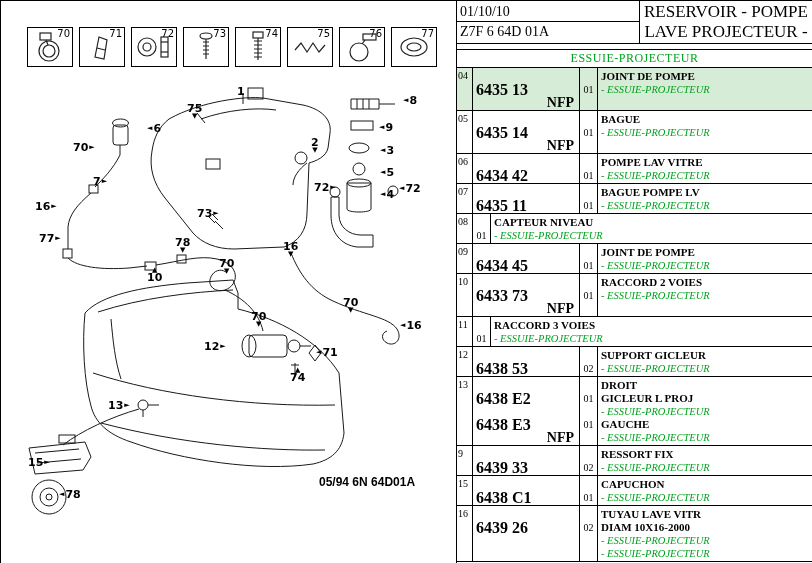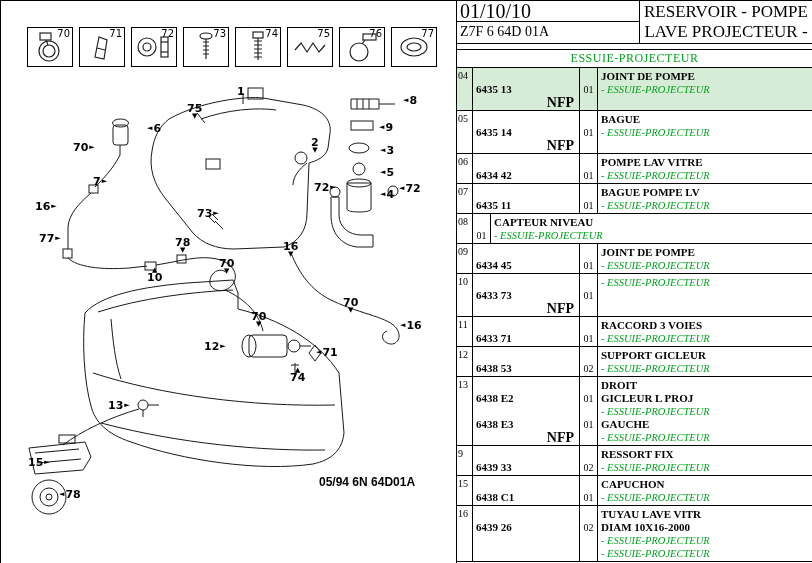--- a/index.html
+++ b/index.html
@@ -16,36 +16,36 @@
   .main-svg{position:absolute;left:0;top:0;}
   .callout{position:absolute;display:flex;align-items:center;gap:1px;font:bold 11px "DejaVu Sans",sans-serif;z-index:3;}
   .callout.vert{flex-direction:column;gap:0;line-height:8px;}
   .carrow{font-size:7px;line-height:7px;}
   .diagram-caption{position:absolute;left:318px;top:474px;font:bold 12px "Liberation Sans",sans-serif;}
 
   
   .table-panel{position:absolute;left:455px;top:0;width:357px;height:563px;box-sizing:border-box;border-left:1px solid #000;border-right:1px solid #000;background:#fff;overflow:hidden;}
   .tp-header{display:flex;height:42px;border-bottom:1px solid #000;}
   .tph-left{width:182px;box-sizing:border-box;}
-  .tph-date{height:21px;line-height:21px;padding-left:3px;font-size:20px;border-bottom:1px solid #000;box-sizing:border-box;}
+  .tph-date{height:21px;line-height:21px;padding-left:3px;font-size:14px;border-bottom:1px solid #000;box-sizing:border-box;}
   .tph-code{height:20px;line-height:20px;padding-left:3px;font-size:14px;}
   .tph-title{flex:1;border-left:1px solid #000;text-align:center;font-size:17px;line-height:20px;padding-top:1px;}
   .section-strip{margin-top:5px;border-top:1px solid #000;border-bottom:1px solid #000;height:17px;line-height:17px;text-align:center;color:var(--green);font-size:12px;letter-spacing:0.5px;}
 
   .ptable{width:100%;}
   .trow{display:flex;border-bottom:1px solid #000;align-items:stretch;}
   .trow.hl{background:var(--hl);}
   .tcell{box-sizing:border-box;padding:2px 0 1px 0;}
   .idx{width:16px;border-right:1px solid #000;font-size:10px;padding-left:1px;}
   .refcol{width:107px;border-right:1px solid #000;}
   .qtycol{width:18px;border-right:1px solid #000;text-align:center;}
   .desccol{flex:1;padding-left:3px;overflow:hidden;}
   .tl{height:13px;line-height:13px;white-space:nowrap;}
   .refline{display:flex;justify-content:space-between;padding:0 5px 0 3px;}
-  .ref{font-weight:bold;font-size:11px;}
+  .ref{font-weight:bold;font-size:16px;}
   .nfp{font-weight:bold;font-size:14px;}
   .qtyl{font-size:10px;}
   .dlabel{font-weight:bold;font-size:11px;}
   .dgreen{font-style:italic;font-size:10.5px;color:var(--green);}
 </style>
 </head>
 <body>
 
 <div class="page">
 
@@ -480,36 +480,27 @@
               <span class="ref"></span>
               <span class="nfp">NFP</span>
             </div>
           </div>
           <div class="tcell qtycol">
             <div class="tl qtyl"></div>
             <div class="tl qtyl">01</div>
             <div class="tl qtyl"></div>
           </div>
           <div class="tcell desccol">
+            <div class="tl dlabel">RACCORD 2 VOIES</div>
             <div class="tl dgreen">- ESSUIE-PROJECTEUR</div>
             <div class="tl dlabel"></div>
           </div>
         </div>
         <div class="trow">
           <div class="tcell idx">11</div>
-          <div class="tcell refcol">
-            <div class="tl refline">
-              <span class="ref"></span>
-              <span class="nfp"></span>
-            </div>
-            <div class="tl refline">
-              <span class="ref">6433 71</span>
-              <span class="nfp"></span>
-            </div>
-          </div>
           <div class="tcell qtycol">
             <div class="tl qtyl"></div>
             <div class="tl qtyl">01</div>
           </div>
           <div class="tcell desccol">
             <div class="tl dlabel">RACCORD 3 VOIES</div>
             <div class="tl dgreen">- ESSUIE-PROJECTEUR</div>
           </div>
         </div>
         <div class="trow">

